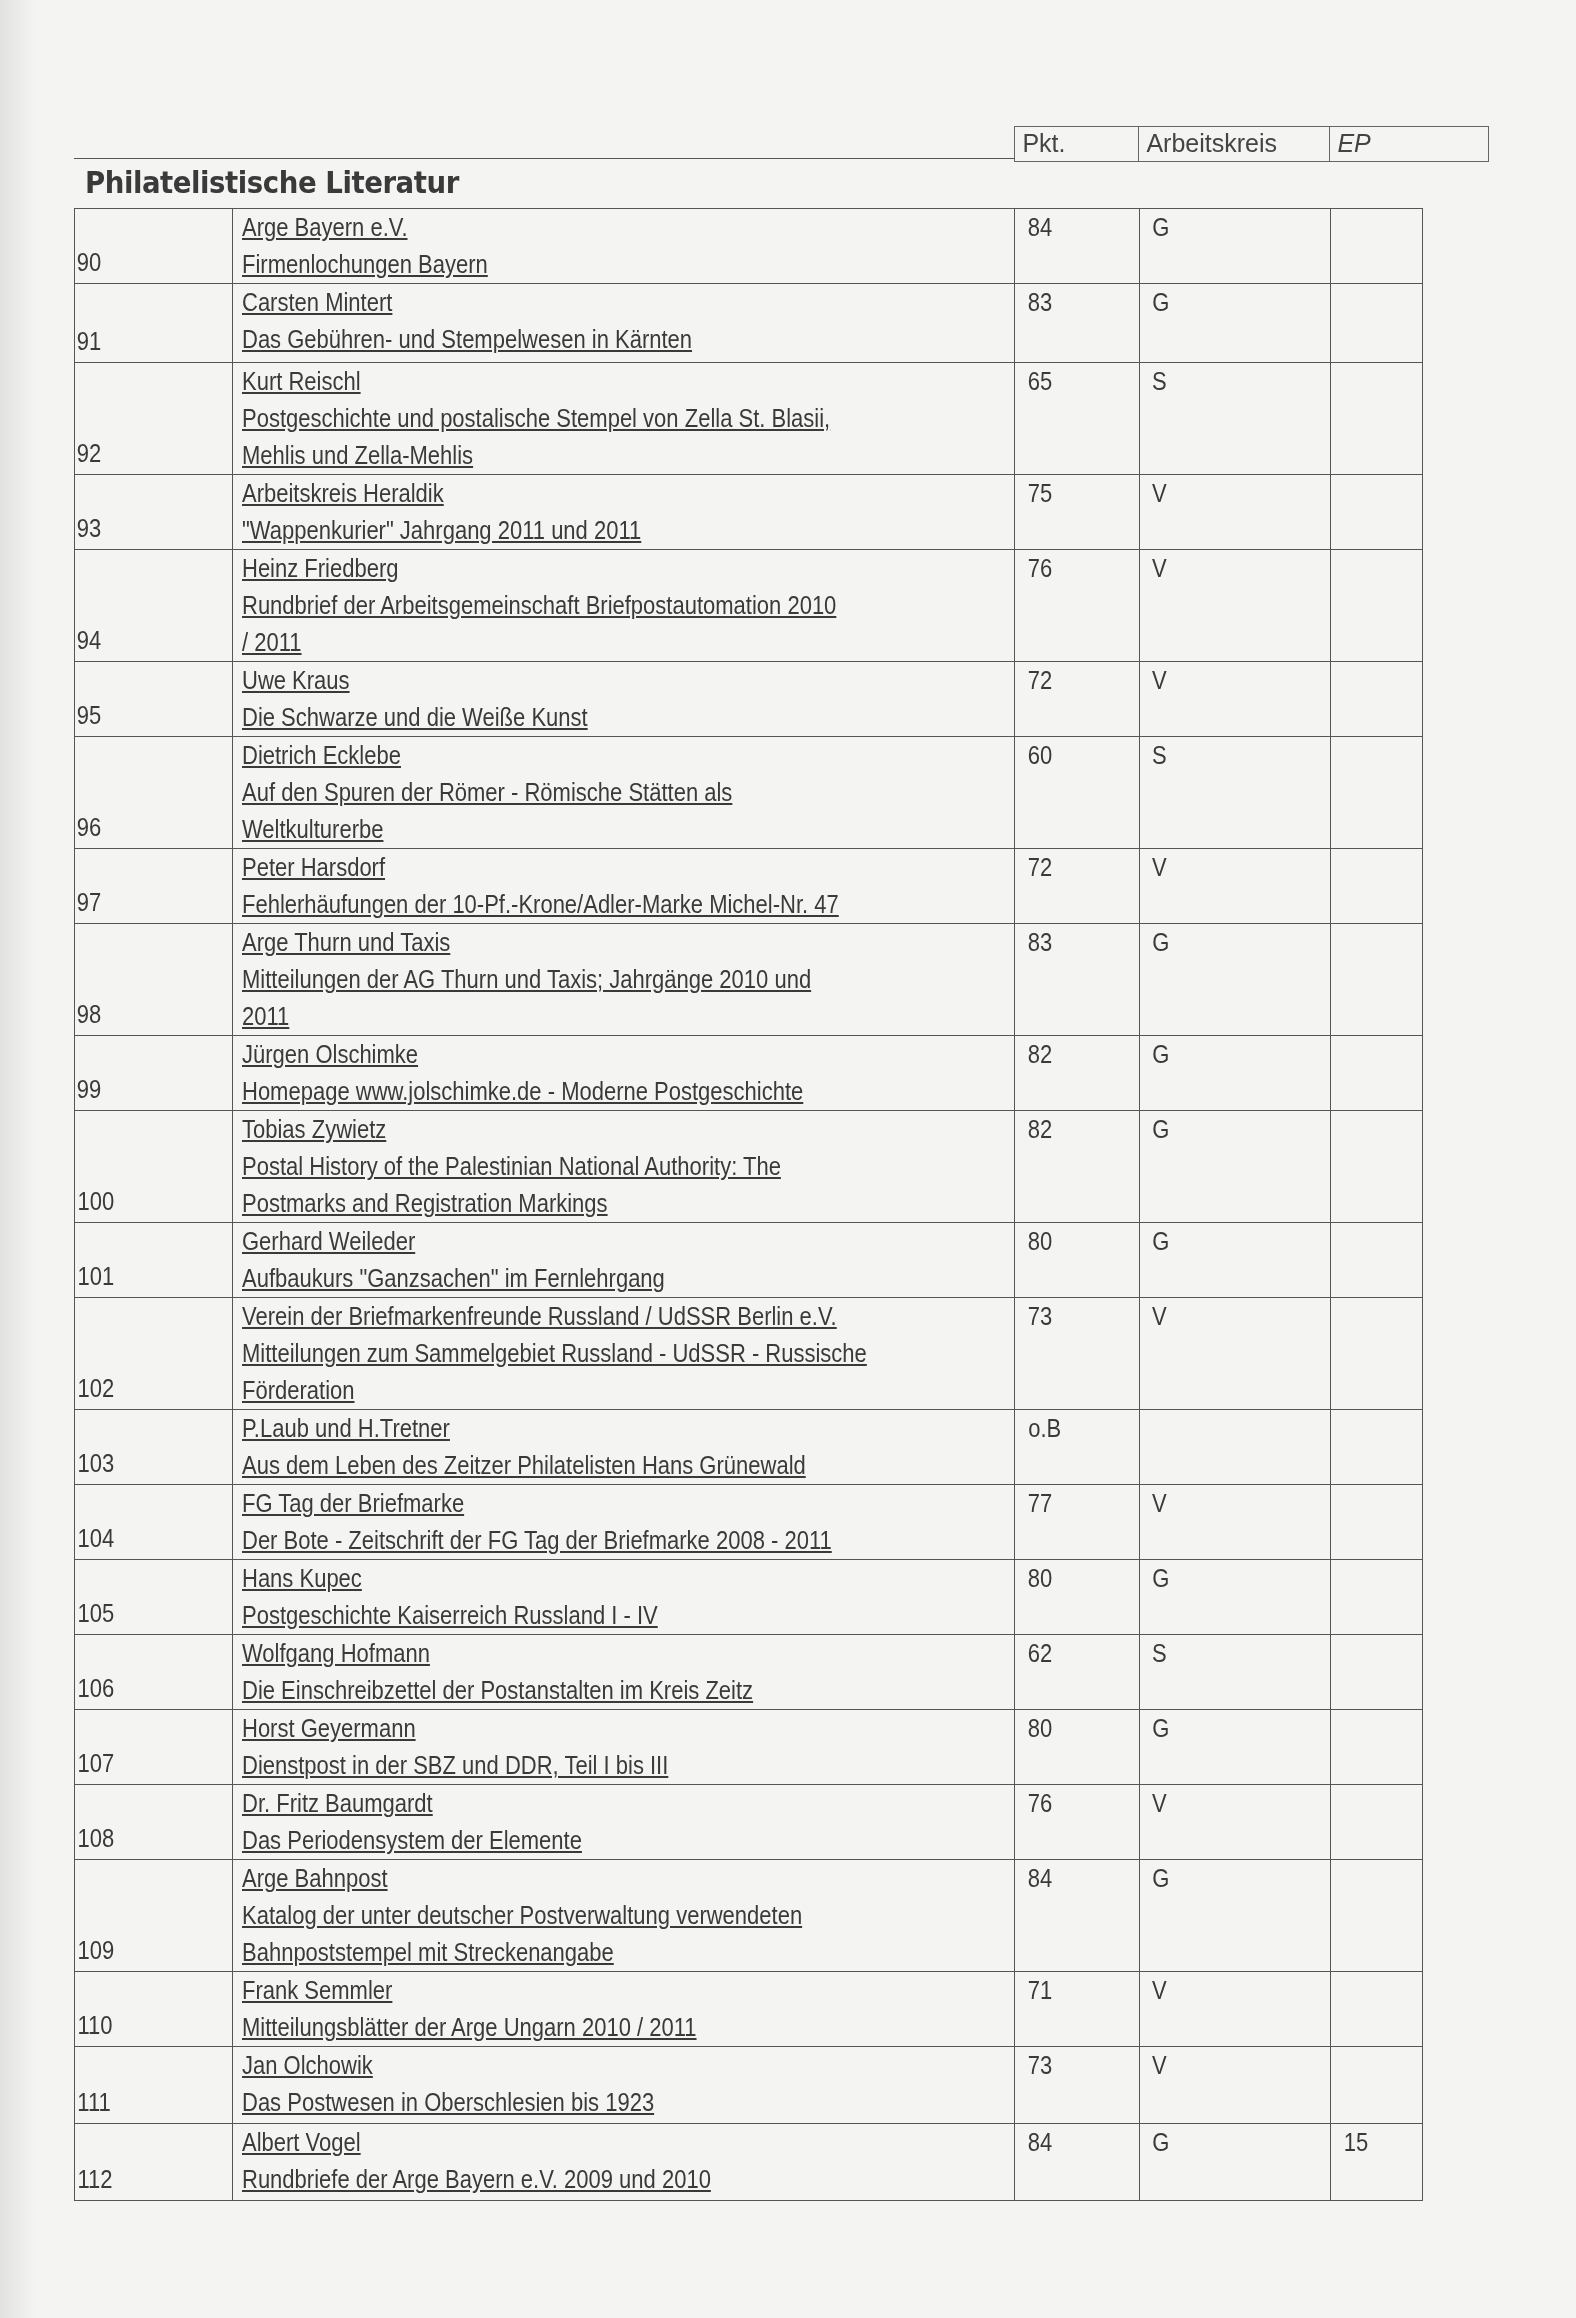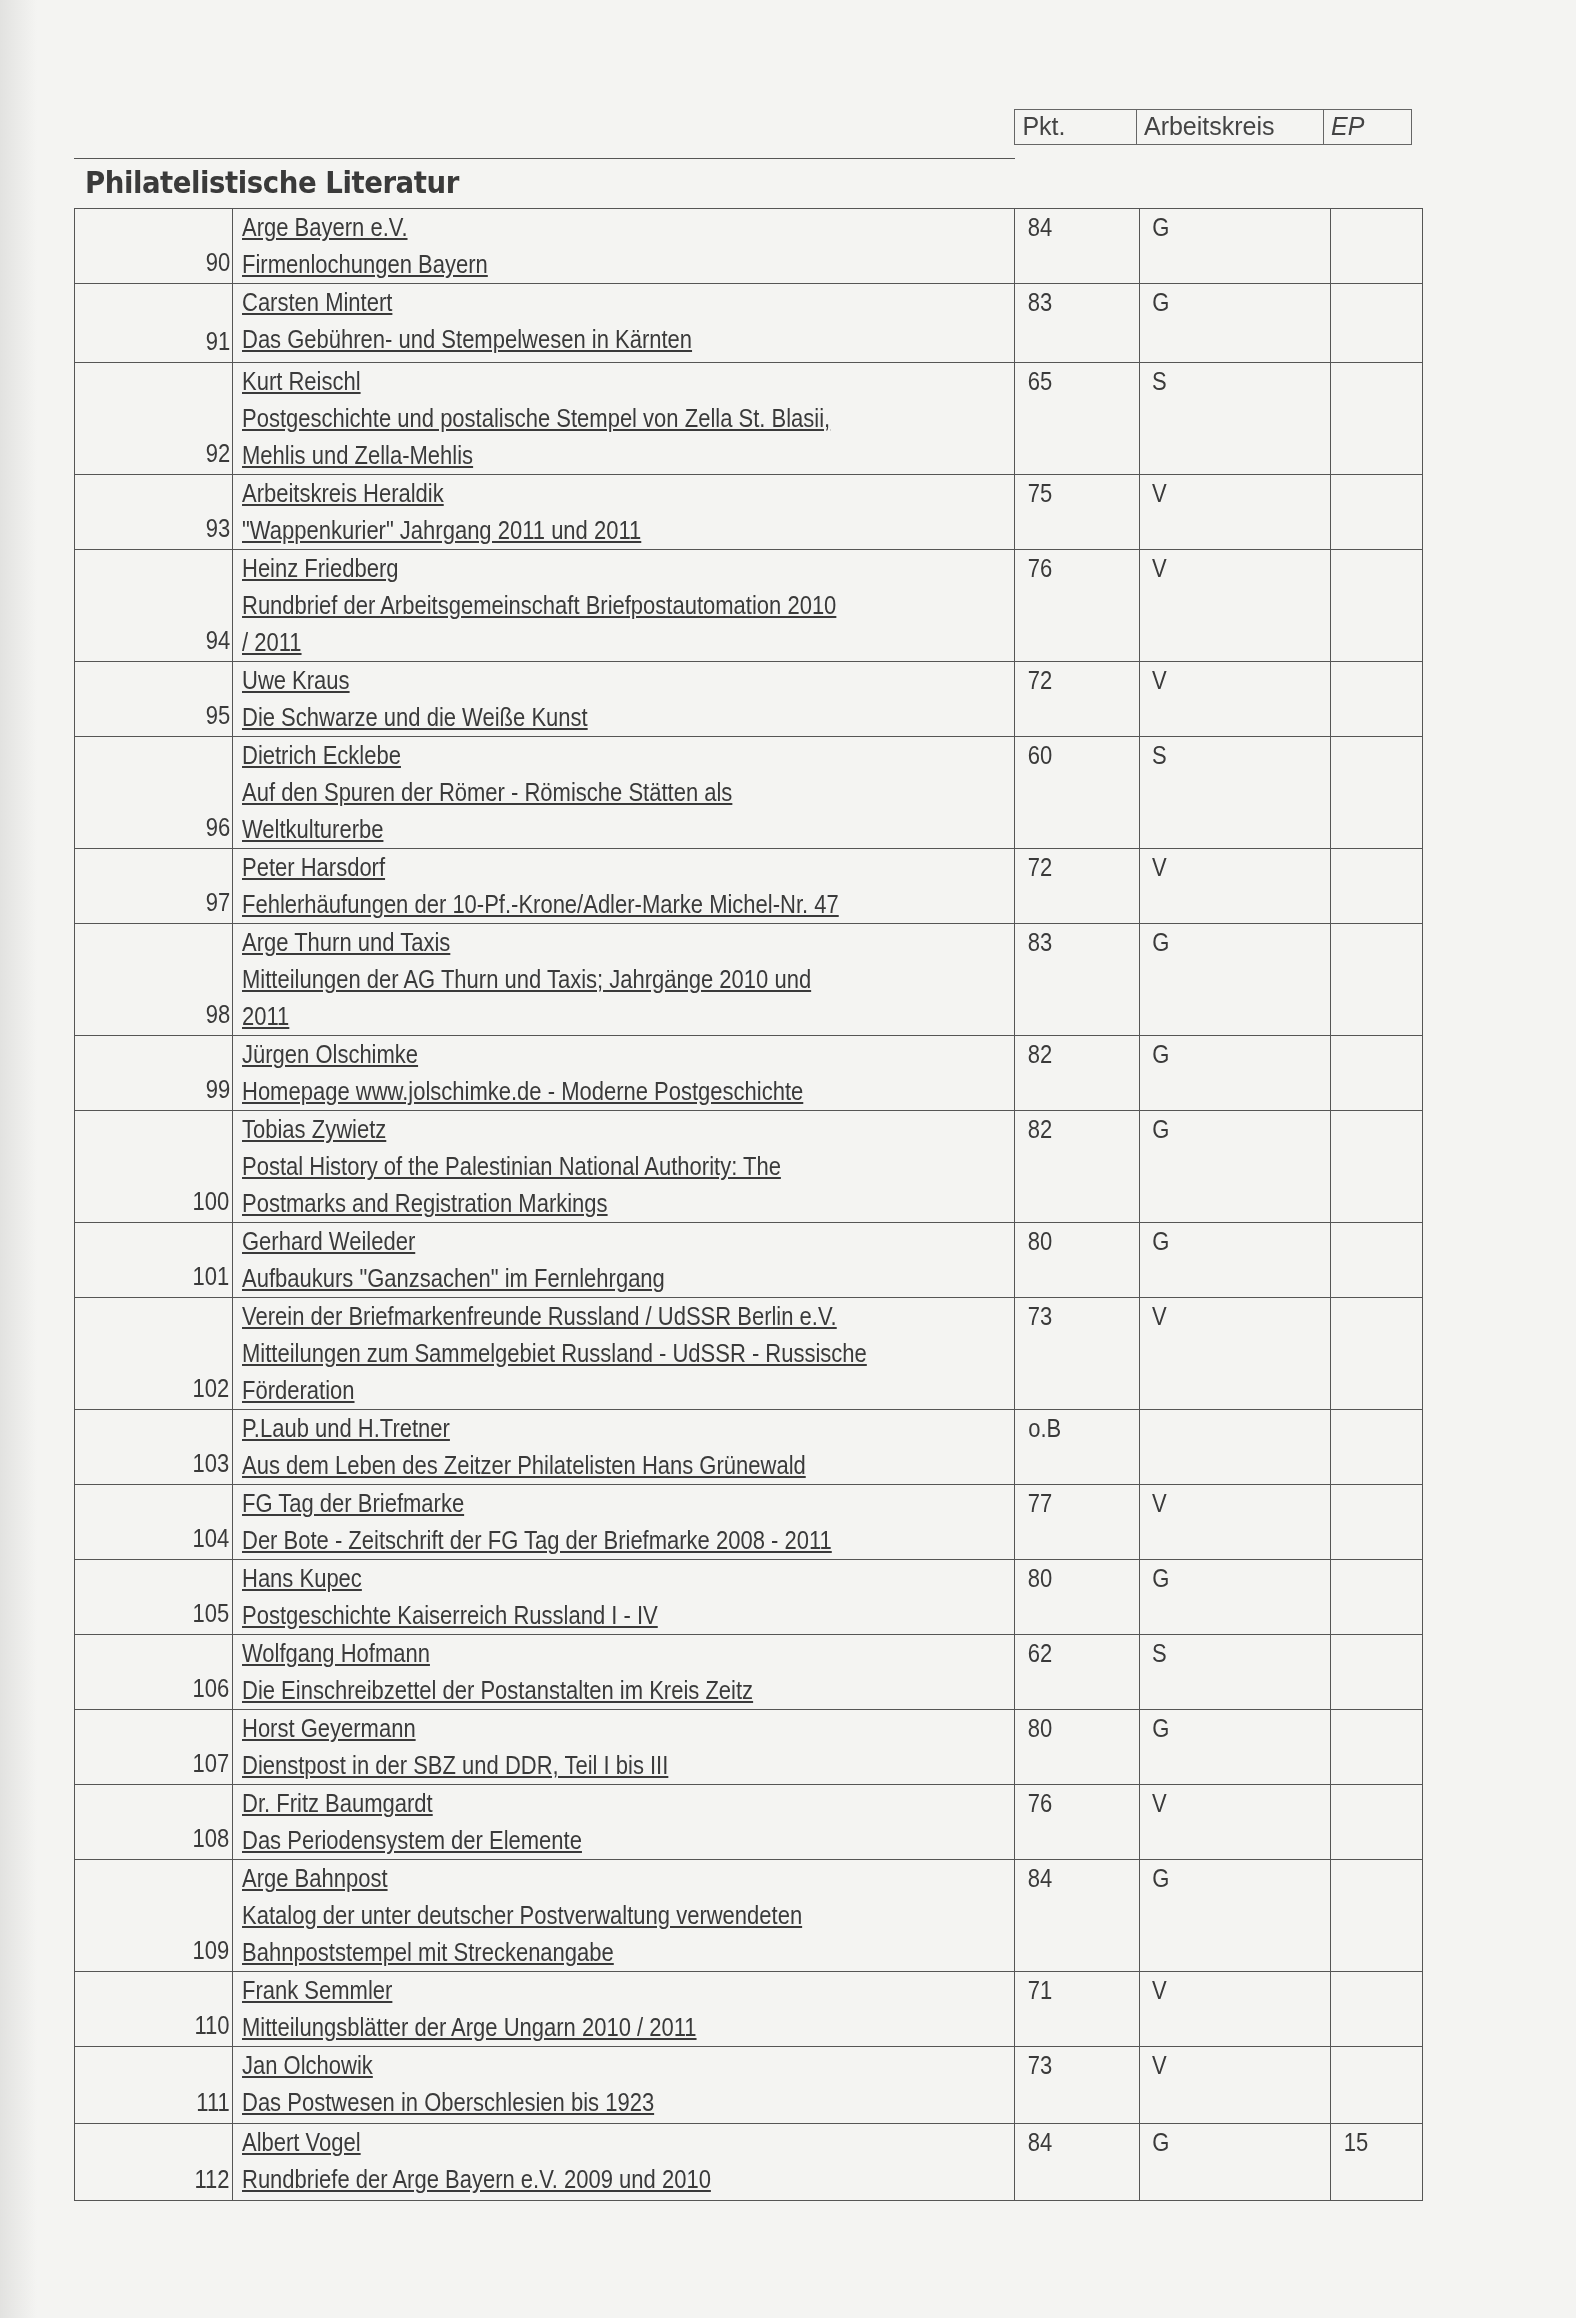--- a/index.html
+++ b/index.html
@@ -11,23 +11,23 @@
     }
     .page-shade {
       position: absolute; left: 0; top: 0; width: 37px; height: 2319px;
       background: linear-gradient(to right, #e2e2e0, #f4f4f2);
     }
     .top-rule {
       position: absolute; left: 74px; top: 158px; width: 941px; height: 0;
       border-top: 1.9px solid #555;
     }
     .header-box {
-      position: absolute; left: 1014px; top: 109px; height: 36px;
+      position: absolute; left: 1014px; top: 126px; height: 36px;
       display: flex; border: 1.9px solid #666; box-sizing: border-box;
-      width: 398px; background: transparent;
+      width: 475px; background: transparent;
     }
     .header-box .hcell {
       font-family: "Liberation Sans", sans-serif; font-size: 25px; color: #444;
       padding-left: 7.4px; line-height: 32px; box-sizing: border-box;
       border-right: 1.9px solid #666;
     }
     .header-box .hcell:last-child { border-right: none; font-style: italic; }
     .hc-pkt { width: 124px; }
     .hc-ausz { width: 191px; }
     .hc-ep { width: 89px; }
@@ -46,21 +46,21 @@
     }
     table.lit td {
       border: 1.9px solid #555; padding: 0; vertical-align: top;
       line-height: 37px; box-sizing: border-box;
     }
     col.c-num { width: 158px; }
     col.c-desc { width: 782px; }
     col.c-pkt { width: 125px; }
     col.c-ausz { width: 191px; }
     col.c-ep { width: 92px; }
-    td.num { text-align: right; vertical-align: bottom !important; padding-bottom: 1.9px !important; margin-top: 40px; }
+    td.num { text-align: left; vertical-align: bottom !important; padding-bottom: 1.9px !important; margin-top: 40px; }
     td.desc { padding-left: 9.3px !important; text-decoration: underline; }
     td.pkt, td.ausz, td.ep { padding-left: 11px !important; }
     .desc .line { display: block; white-space: nowrap; transform: scaleX(0.88); transform-origin: left center; }
     .num span, .pkt span, .ausz span, .ep span { display: inline-block; transform: scaleX(0.88); }
   </style>
 </head>
 <body>
 
 <div class="page-shade"></div>
 

